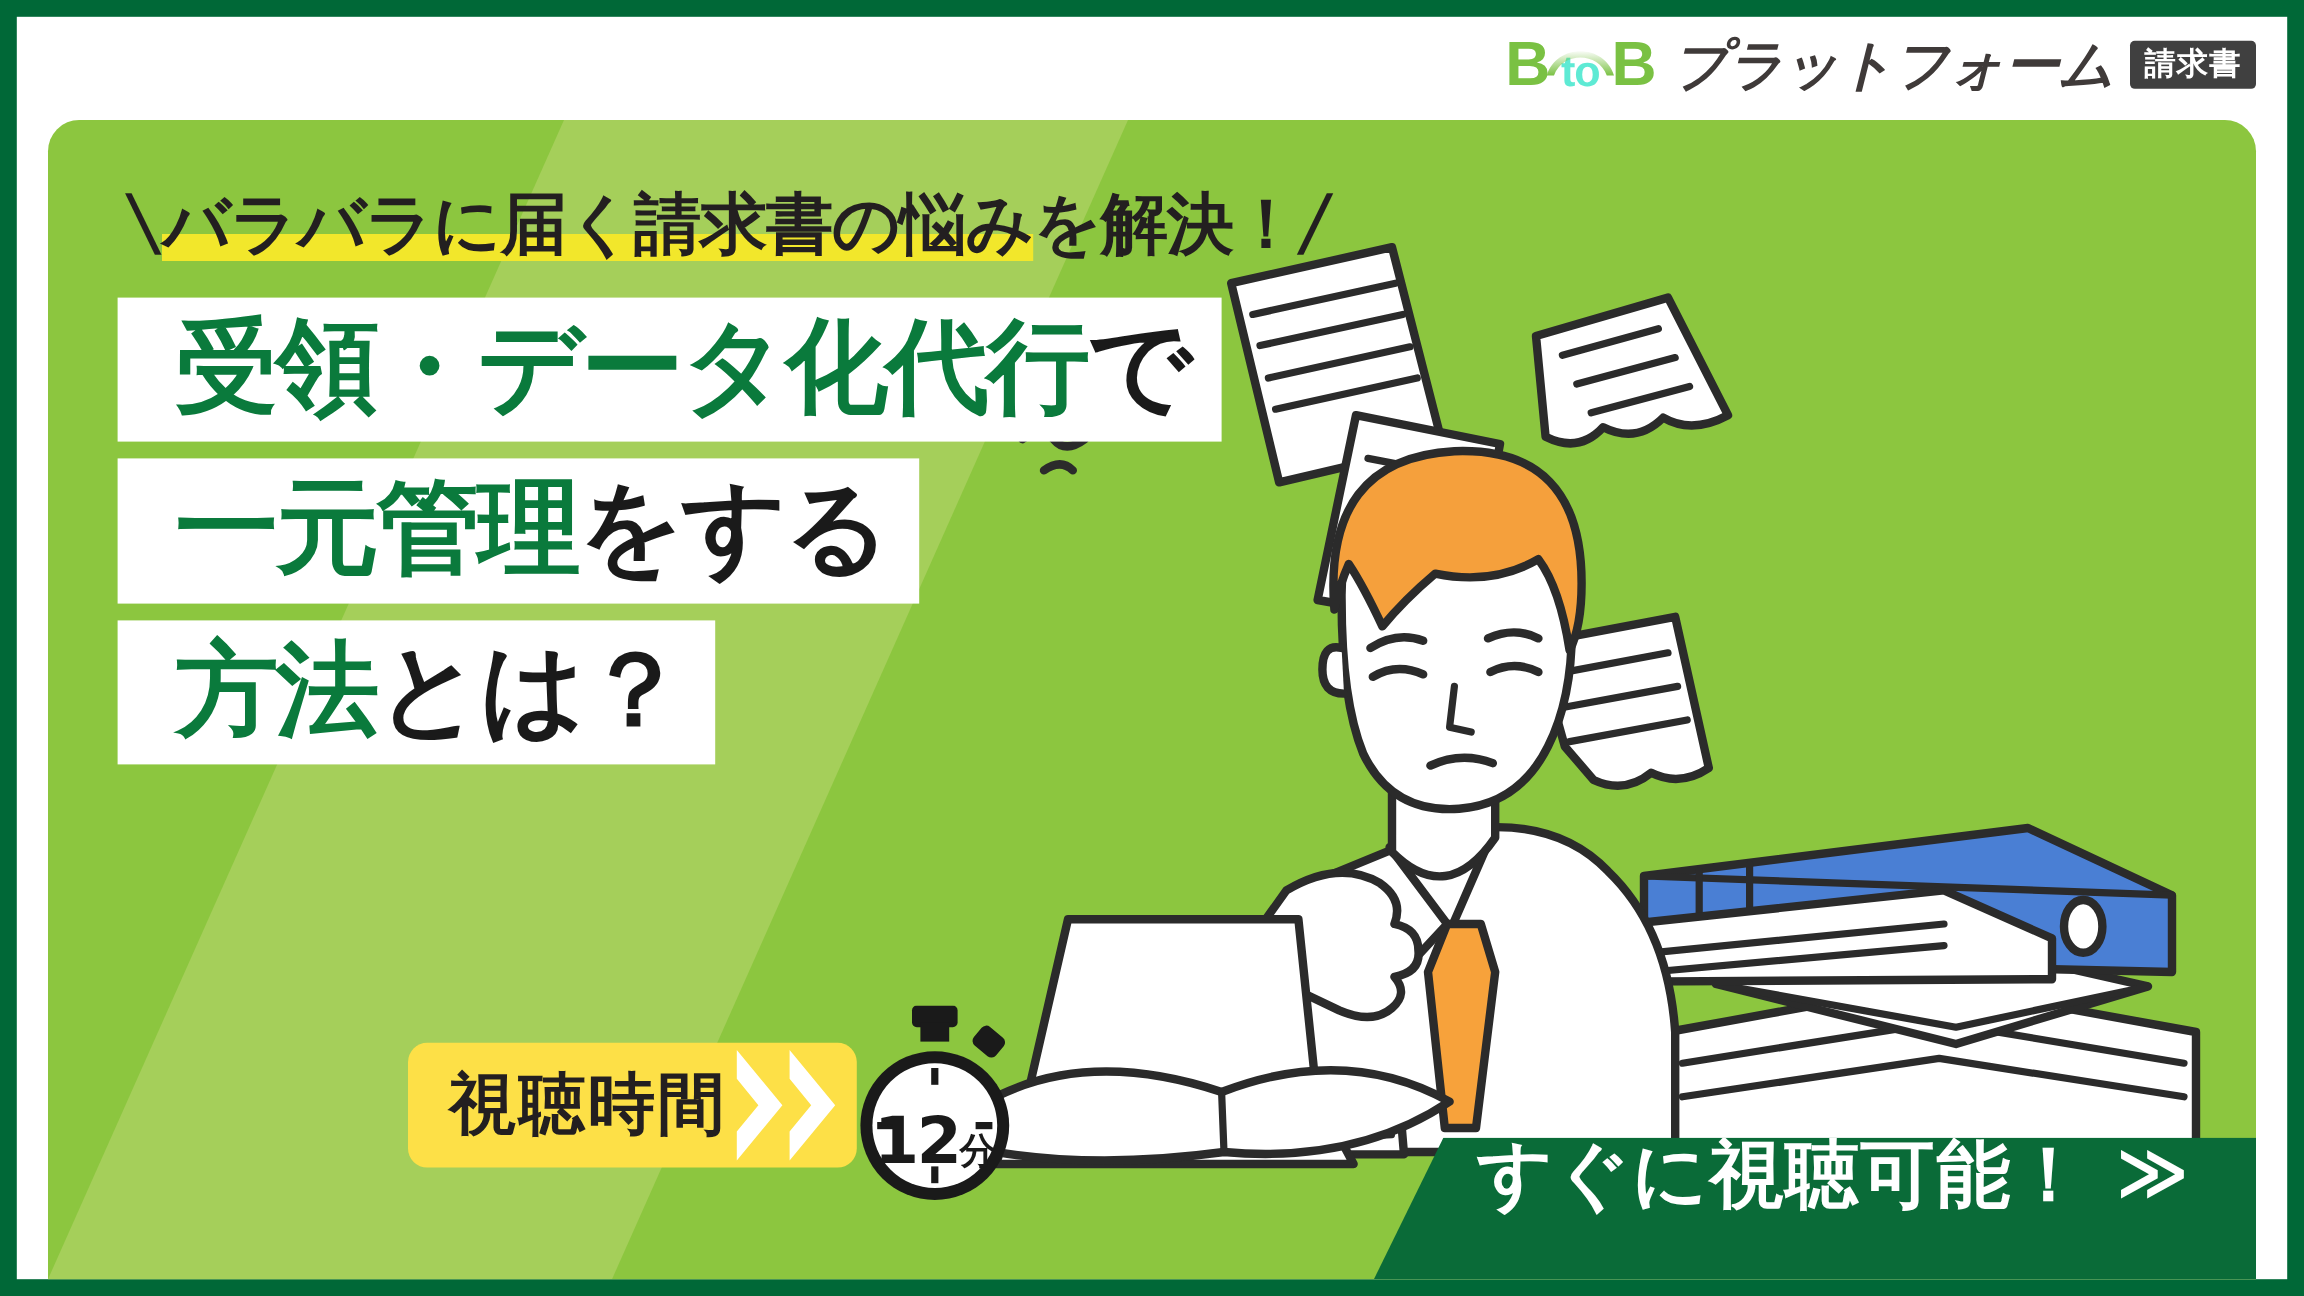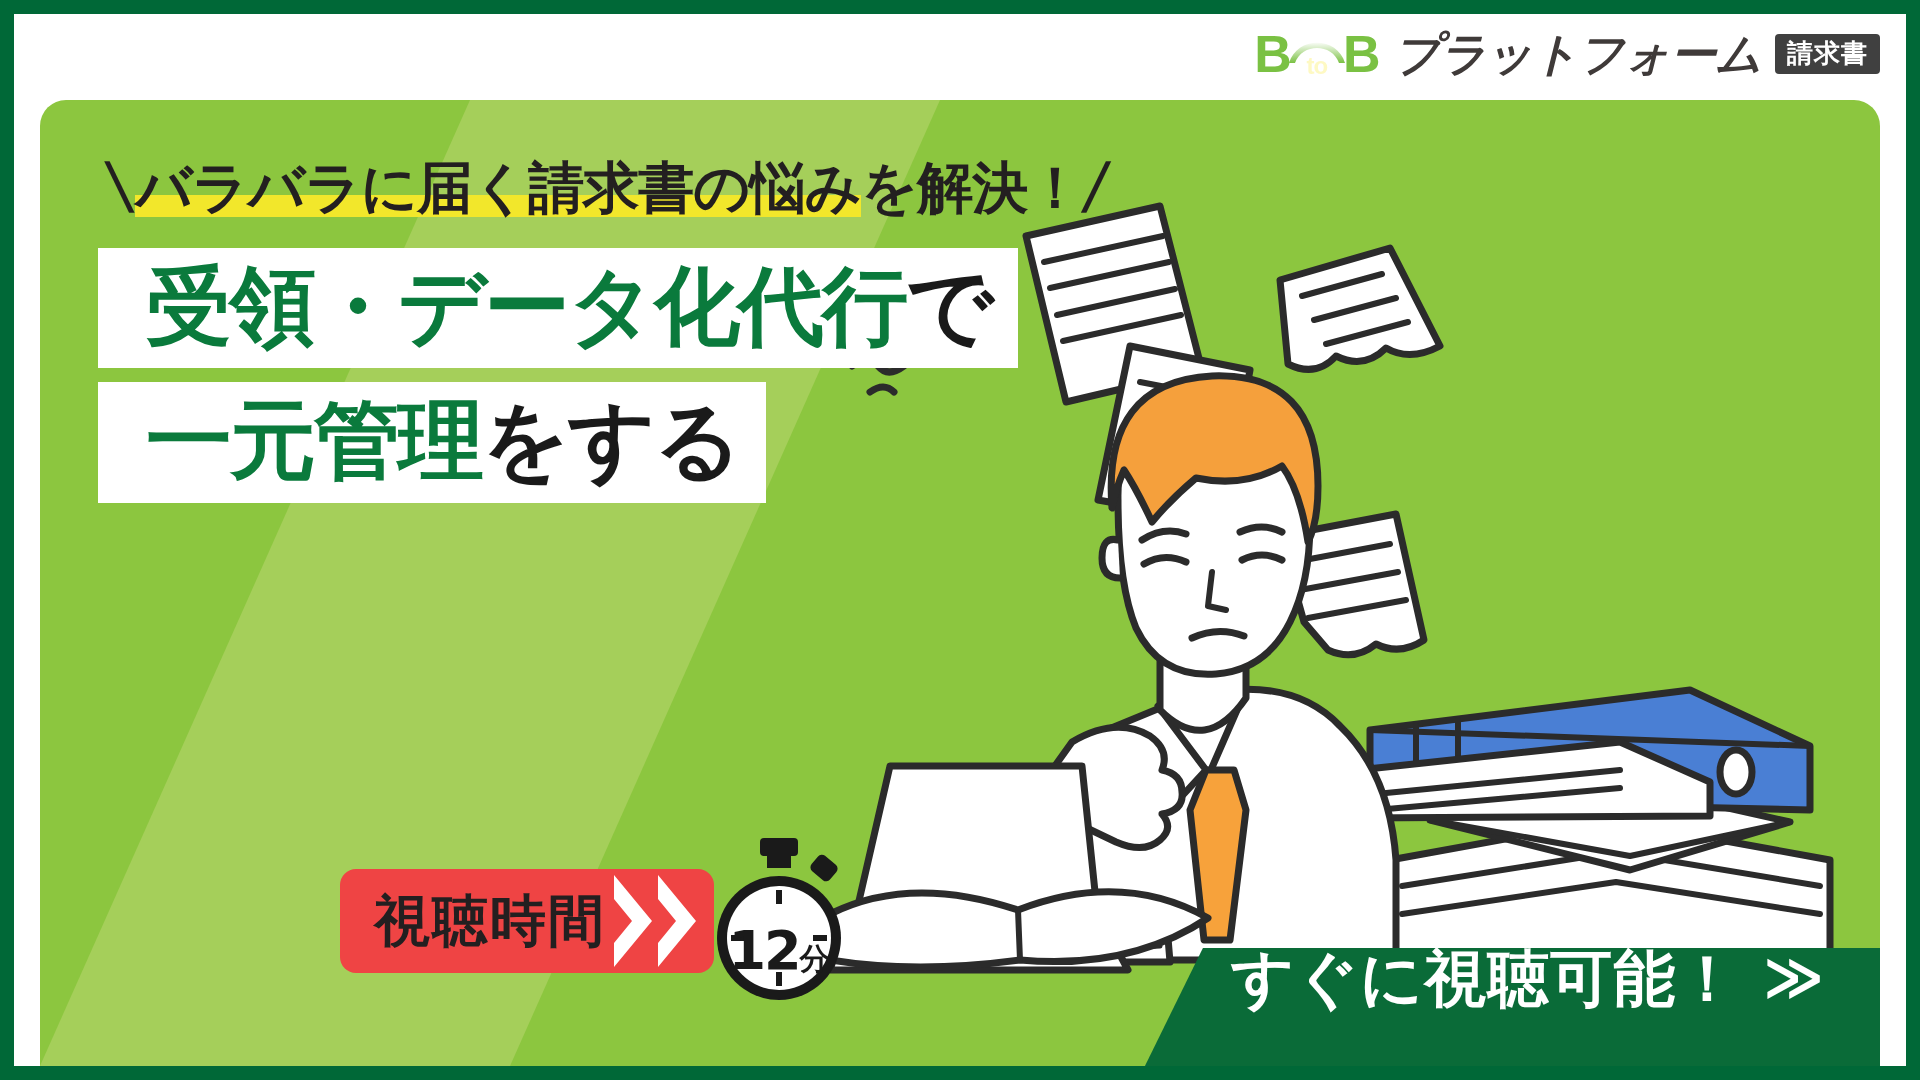--- a/index.html
+++ b/index.html
@@ -40,21 +40,21 @@
   .logo-b{
     font-size:52px; color:#7ac143; font-weight:700;
     font-family:"Liberation Sans",sans-serif;
   }
   .logo-to-wrap{
     position:relative;
     width:52px; height:52px;
     display:flex; align-items:flex-end; justify-content:center;
   }
   .logo-to{
-    font-size:24px; color:#fef9c3; font-weight:700;
+    font-size:36px; color:#5eead4; font-weight:700;
     padding-bottom:2px;
     margin-top:46px;
   }
   .logo-arc{
     position:absolute; left:-4px; top:2px; width:60px; height:34px;
     overflow:hidden; pointer-events:none;
   }
   .logo-arc svg{display:block;}
   .logo-platform{
     font-size:46px; color:#3f3a39; font-weight:700;
@@ -136,21 +136,21 @@
 
   
   #watch{
     position:absolute;
     left:300px; bottom:62px;
     z-index:14;
     display:flex; align-items:center;
   }
   #watch-pill{
     position:relative;
-    background:#ef4444;
+    background:#fde047;
     border-radius:16px;
     height:104px;
     display:flex; align-items:center;
     padding:0 108px 0 34px;
   }
   #watch-label{
     font-size:56px; font-weight:700; color:#231f20;
     letter-spacing:2px; line-height:1; white-space:nowrap;
     font-family:"DejaVu Sans","Liberation Sans",sans-serif;
   }
@@ -350,20 +350,24 @@
     <div id="headline">
       <div class="hl-row">
         <span class="g">受領・データ化代行</span>
           <span class="k">で</span>
       </div>
       <div class="hl-row">
         <span class="g">一元管理</span>
           <span class="k">を</span>
           <span class="k">する</span>
       </div>
+      <div class="hl-row">
+        <span class="g">方法</span>
+          <span class="k">とは？</span>
+      </div>
     </div>
 
     <div id="watch">
       <div id="watch-pill">
         <span id="watch-label">視聴時間</span>
         <span class="chev" id="chev1">
           <svg viewBox="0 0 46 104" xmlns="http://www.w3.org/2000/svg">
             <polygon points="4,6 42,52 4,98 4,74 22,52 4,30" fill="#ffffff"></polygon>
           </svg>
         </span>

